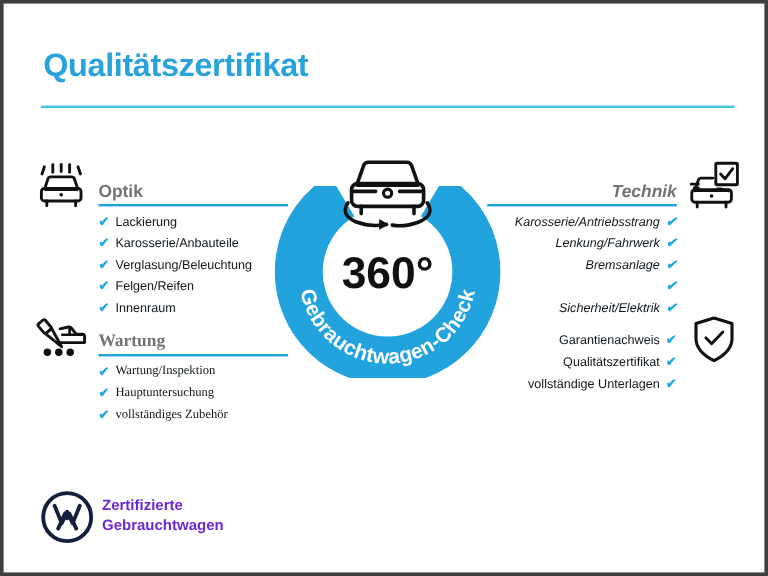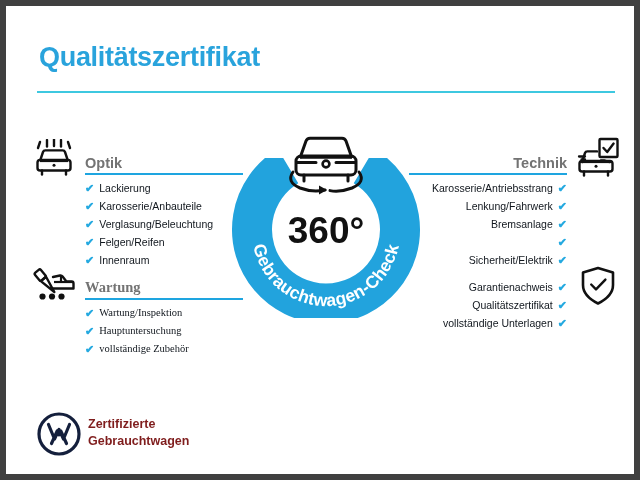--- a/index.html
+++ b/index.html
@@ -6,21 +6,21 @@
   html, body {
     width: 640px; height: 480px;
     background: #ffffff;
     font-family: "Liberation Sans", sans-serif;
     overflow: hidden;
   }
   #page {
     position: relative;
     width: 640px; height: 480px;
     background: #ffffff;
-    border: 6px solid #404040;
+    border: 3px solid #404040;
   }
 
   
   .title {
     position: absolute;
     left: 33px; top: 36px;
     font-size: 27px;
     font-weight: bold;
     letter-spacing: -0.3px;
     color: #29a3dc;
@@ -77,21 +77,21 @@
   .left .check { margin-right: 5px; }
 
   
   .right .sec-title { right: 0; }
   .right .item { justify-content: flex-end; }
   .right .check { margin-left: 5px; }
 
   
   #sec-optik    { left: 79px;  top: 143px; width: 158px; }
   #sec-wartung  { left: 79px;  top: 268px; width: 158px; font-family: Liberation Serif, serif; }
-  #sec-technik  { left: 403px; top: 143px; width: 158px; }
+  #sec-technik  { left: 403px; top: 143px; width: 158px; font-style: italic; }
   #sec-garantie { left: 403px; top: 268px; width: 158px; }
 
   
   .sec-icon { position: absolute; }
   #icon-optik    { left: 24px;  top: 133px; }
   #icon-wartung  { left: 24px;  top: 259px; }
   #icon-technik  { left: 568px; top: 131px; }
   #icon-garantie { left: 572px; top: 259px; }
 
   
@@ -111,21 +111,21 @@
   #footer-logo {
     position: absolute;
     left: 31px; top: 406px;
     width: 44px; height: 44px;
   }
   #footer-text {
     position: absolute;
     left: 82px; top: 410px;
     font-size: 12.5px;
     font-weight: bold;
-    color: #7f1d1d;
+    color: #6d28d9;
     line-height: 1.35;
     white-space: nowrap;
   }
 </style>
 </head>
 <body>
 
 <div id="page">
 
   <div class="title">Qualitätszertifikat</div>
@@ -202,21 +202,21 @@
       <div class="item">
         <span class="check">✔</span>
         <span>Wartung/Inspektion</span>
       </div>
       <div class="item">
         <span class="check">✔</span>
         <span>Hauptuntersuchung</span>
       </div>
       <div class="item">
         <span class="check">✔</span>
-        <span>vollständige Zubehör</span>
+        <span>vollständiges Zubehör</span>
       </div>
     </div>
   </div>
 
   <div class="sec-icon" id="icon-technik">
     <svg width="48" height="42" viewBox="0 0 48 42">
       <rect x="25.5" y="2" width="18" height="18" rx="1" fill="none" stroke="#111111" stroke-width="2.4"></rect>
       <path d="M29.5 11 L33.2 15 L39.6 6.6" fill="none" stroke="#111111" stroke-width="2.4" stroke-linecap="round" stroke-linejoin="round"></path>
       <path d="M8 25 L11 16 Q11.6 14.4 13.3 14.4 L23 14.4" fill="none" stroke="#111111" stroke-width="2.4" stroke-linejoin="round" stroke-linecap="round"></path>
       <path d="M27 23.5 L30 23.5 L33 24.5 L36 25" fill="none" stroke="#111111" stroke-width="2.4" stroke-linejoin="round" stroke-linecap="round"></path>

